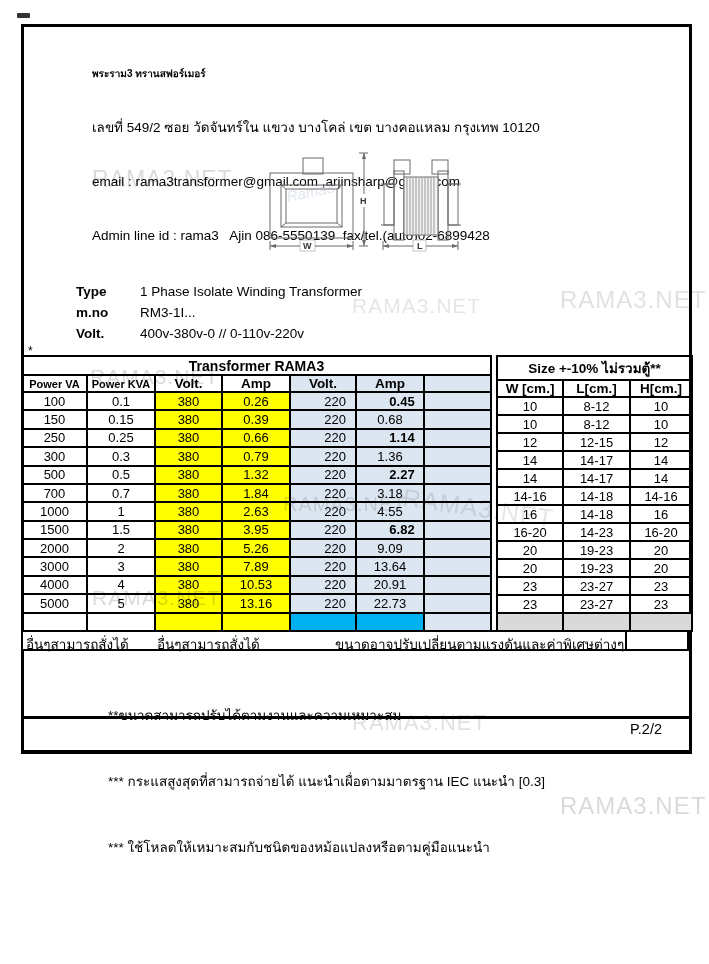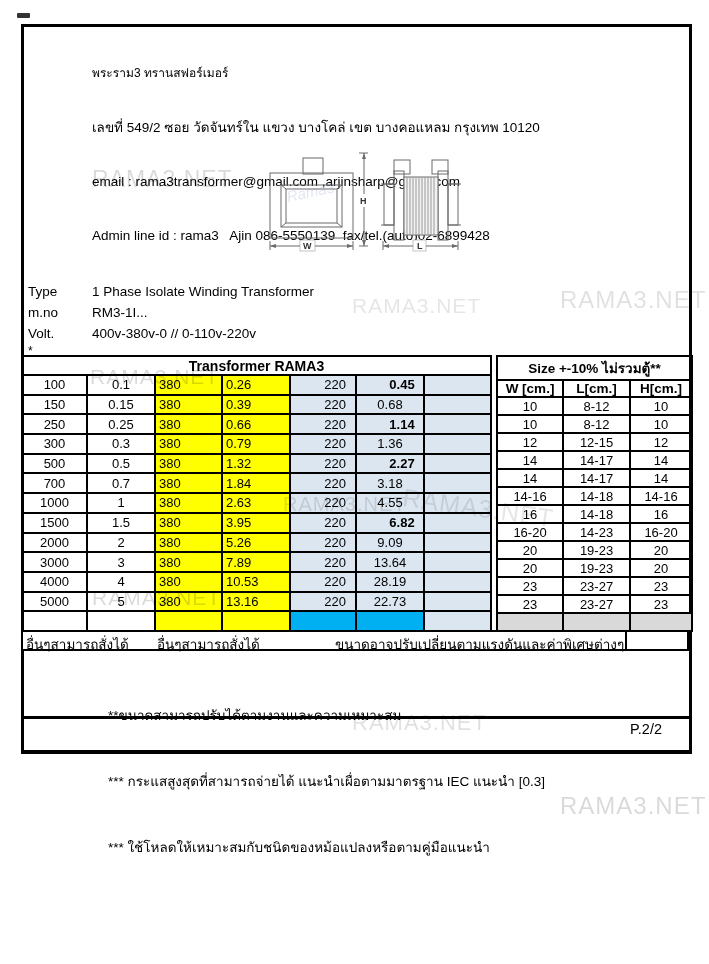--- a/index.html
+++ b/index.html
@@ -4,46 +4,46 @@
 <style>
   html,body{margin:0;padding:0;background:#fff;}
   body{font-family:"Liberation Sans","DejaVu Sans",sans-serif;color:#000;}
   .page{position:relative;width:709px;height:964px;background:#fff;overflow:hidden;}
   .main-box{position:absolute;left:21px;top:24px;width:671px;height:730px;
     border:3px solid #000;border-bottom-width:4px;box-sizing:border-box;}
   .smudge{position:absolute;left:17px;top:13px;width:13px;height:5px;background:#333;border-radius:1px;}
 
   
   .hdr{position:absolute;left:92px;top:28px;white-space:pre;}
-  .hdr .company{font-size:12px;font-weight:normal;line-height:19px;}
+  .hdr .company{font-size:10px;font-weight:bold;line-height:19px;}
   .hdr .line{font-size:13.5px;line-height:18px;}
 
   
   .specs{position:absolute;left:28px;top:281px;font-size:13.5px;}
   .spec-row{display:flex;line-height:21px;white-space:pre;}
-  .spec-label{font-weight:normal;width:64px;}
+  .spec-label{font-weight:bold;width:64px;margin-left:48px;}
   .spec-star{font-size:12px;line-height:14px;}
 
   
   .drawings{position:absolute;left:255px;top:140px;}
 
   
   .tables{position:absolute;left:21px;top:355px;width:668px;}
   .table-flex{display:flex;gap:4px;}
   table{border-collapse:collapse;table-layout:fixed;border:2px solid #f97316;}
   .main-t{width:469px;}
   .size-t{width:195px;border-radius:21px;}
   th,td{border:2px solid #000;padding:0 3px;overflow:hidden;white-space:nowrap;box-sizing:border-box;}
   tr.title-row th{height:19px;font-size:14px;font-weight:bold;text-align:center;padding:0;}
   tr.head-row th{height:17px;font-weight:bold;text-align:center;padding:0;}
   th.small-h{font-size:11px;}
   th.big-h{font-size:13.5px;}
   tbody tr{height:18px;}
   td{font-size:13px;text-align:center;}
-  .c-v1,.c-a1{background:#ffff00;text-align:left;}
+  .c-v1,.c-a1{background:#ffff00;text-align:center;}
   .c-v2{background:#dce6f1;text-align:right;padding-right:9px;}
   .c-a2{background:#dce6f1;text-align:center;}
   .c-a2.bold{font-weight:bold;padding-left:27px;}
   .c-blank{background:#dce6f1;}
   th.th-blue{background:#dce6f1;}
   .bg-yellow{background:#ffff00;}
   .bg-cyan{background:#00b0f0;}
   .bg-ltblue{background:#dce6f1;}
   .bg-gray{background:#d9d9d9;}
 
@@ -184,20 +184,29 @@
             <col style="width:67px">
           <col style="width:68px">
             <col style="width:66px">
             <col style="width:68px">
             <col style="width:67px">
         </colgroup>
         <thead>
           <tr class="title-row">
             <th colspan="7">Transformer RAMA3</th>
           </tr>
+          <tr class="head-row">
+            <th class="small-h">Power VA</th>
+            <th class="small-h">Power KVA</th>
+            <th class="big-h">Volt.</th>
+            <th class="big-h">Amp</th>
+            <th class="big-h th-blue">Volt.</th>
+            <th class="big-h th-blue">Amp</th>
+            <th class="th-blue"></th>
+          </tr>
         </thead>
         <tbody id="main-tbody">
             <tr>
               <td class="c-va">100</td>
               <td class="c-kva">0.1</td>
               <td class="c-v1">380</td>
               <td class="c-a1">0.26</td>
               <td class="c-v2">220</td>
               <td class="c-a2 bold">0.45</td>
               <td class="c-blank"></td>
@@ -282,21 +291,21 @@
               <td class="c-v2">220</td>
               <td class="c-a2">13.64</td>
               <td class="c-blank"></td>
             </tr>
             <tr>
               <td class="c-va">4000</td>
               <td class="c-kva">4</td>
               <td class="c-v1">380</td>
               <td class="c-a1">10.53</td>
               <td class="c-v2">220</td>
-              <td class="c-a2">28.19</td>
+              <td class="c-a2">20.91</td>
               <td class="c-blank"></td>
             </tr>
             <tr>
               <td class="c-va">5000</td>
               <td class="c-kva">5</td>
               <td class="c-v1">380</td>
               <td class="c-a1">13.16</td>
               <td class="c-v2">220</td>
               <td class="c-a2">22.73</td>
               <td class="c-blank"></td>

